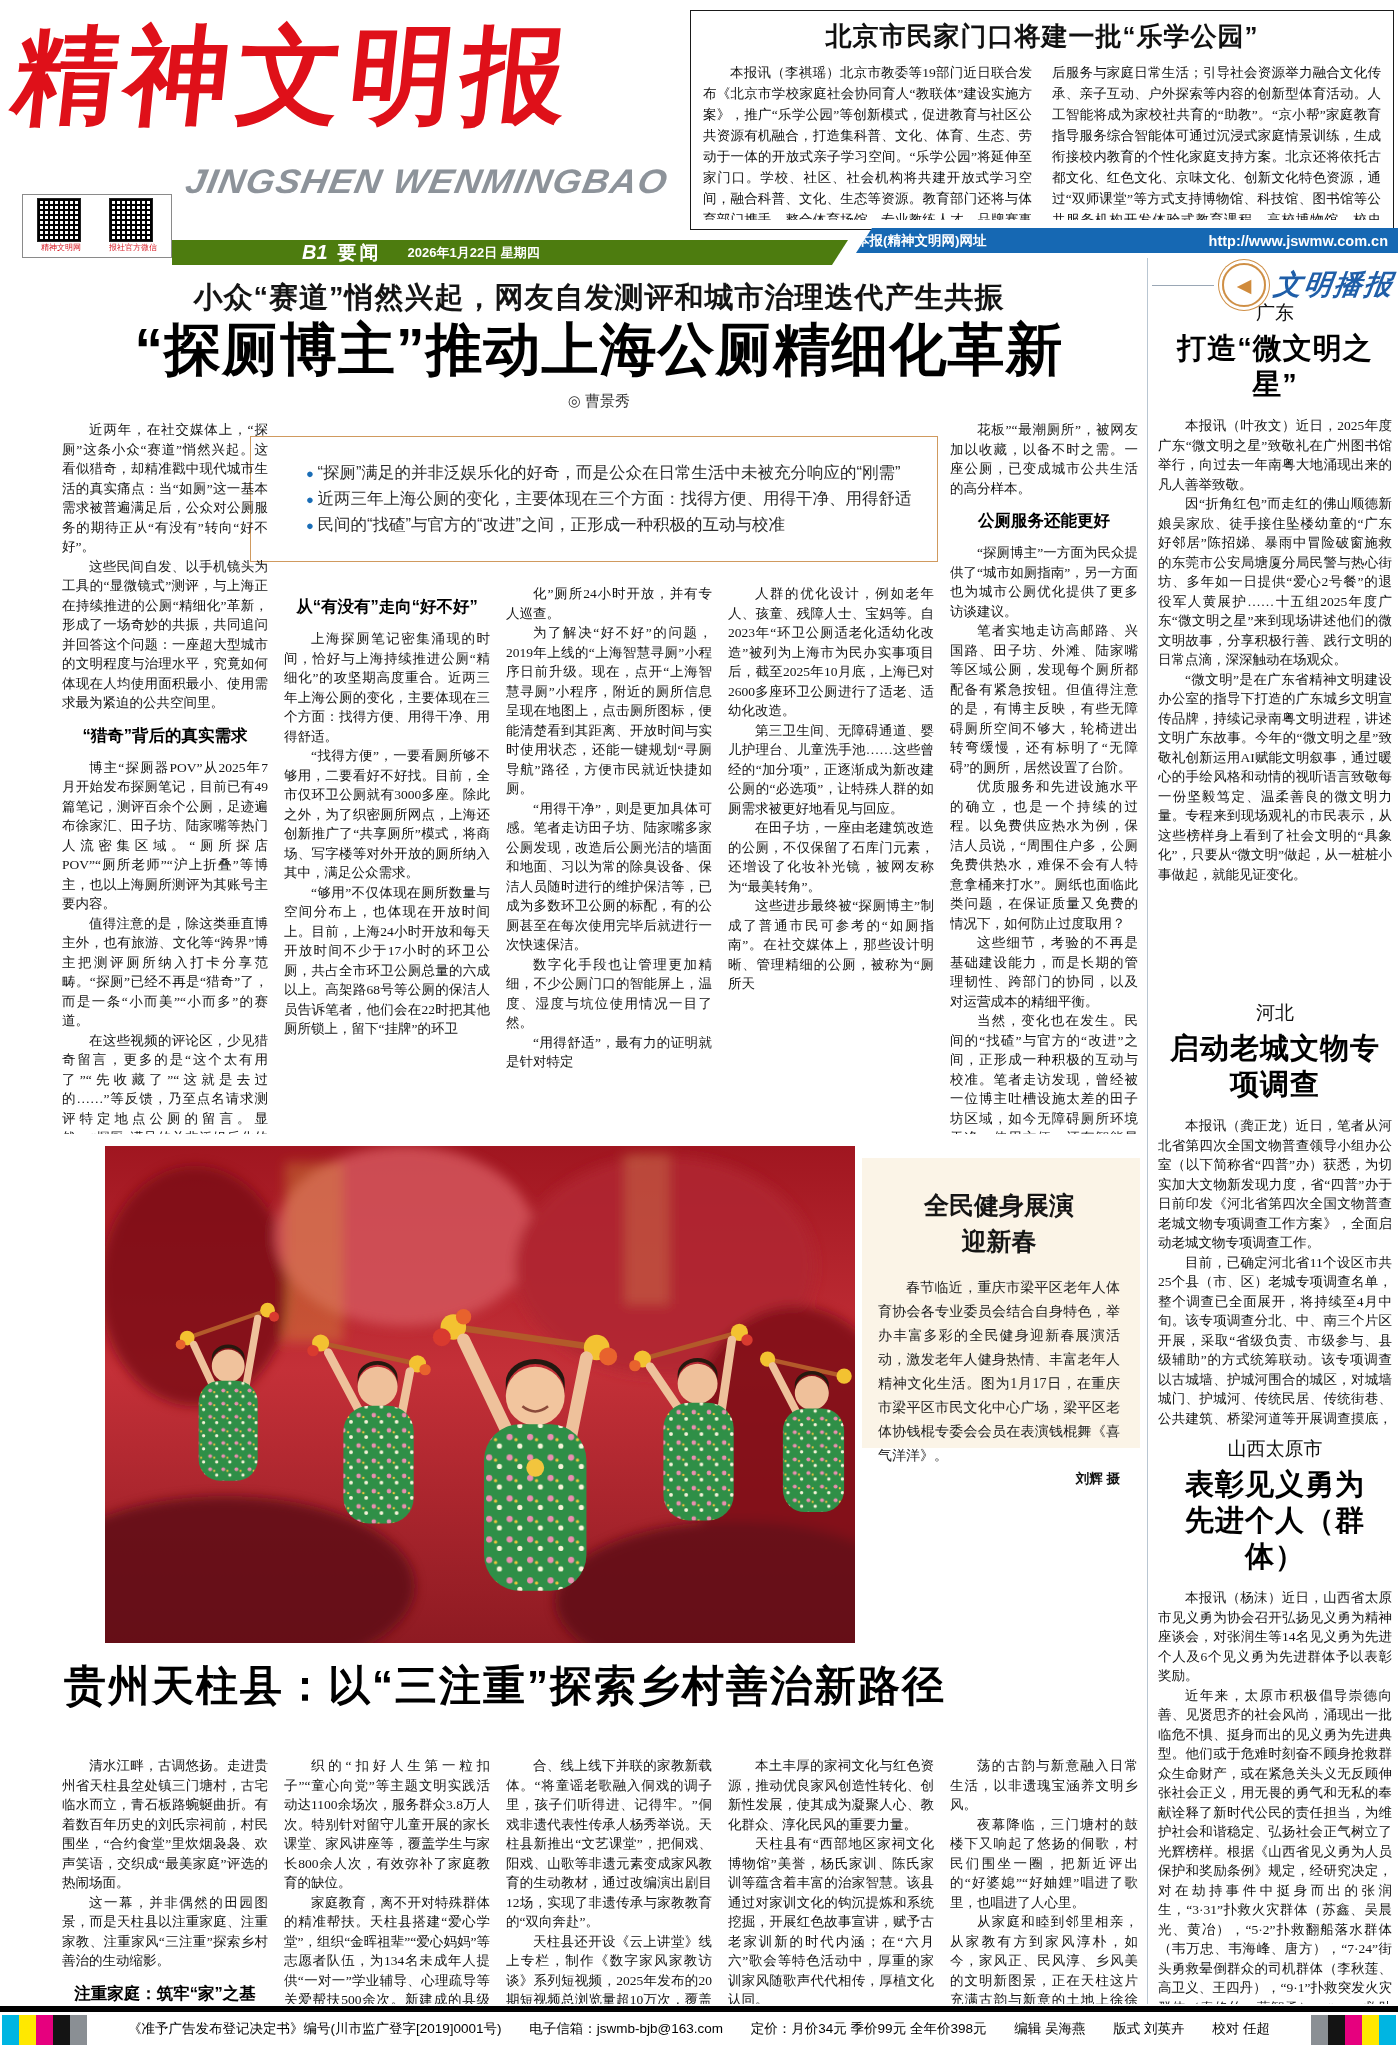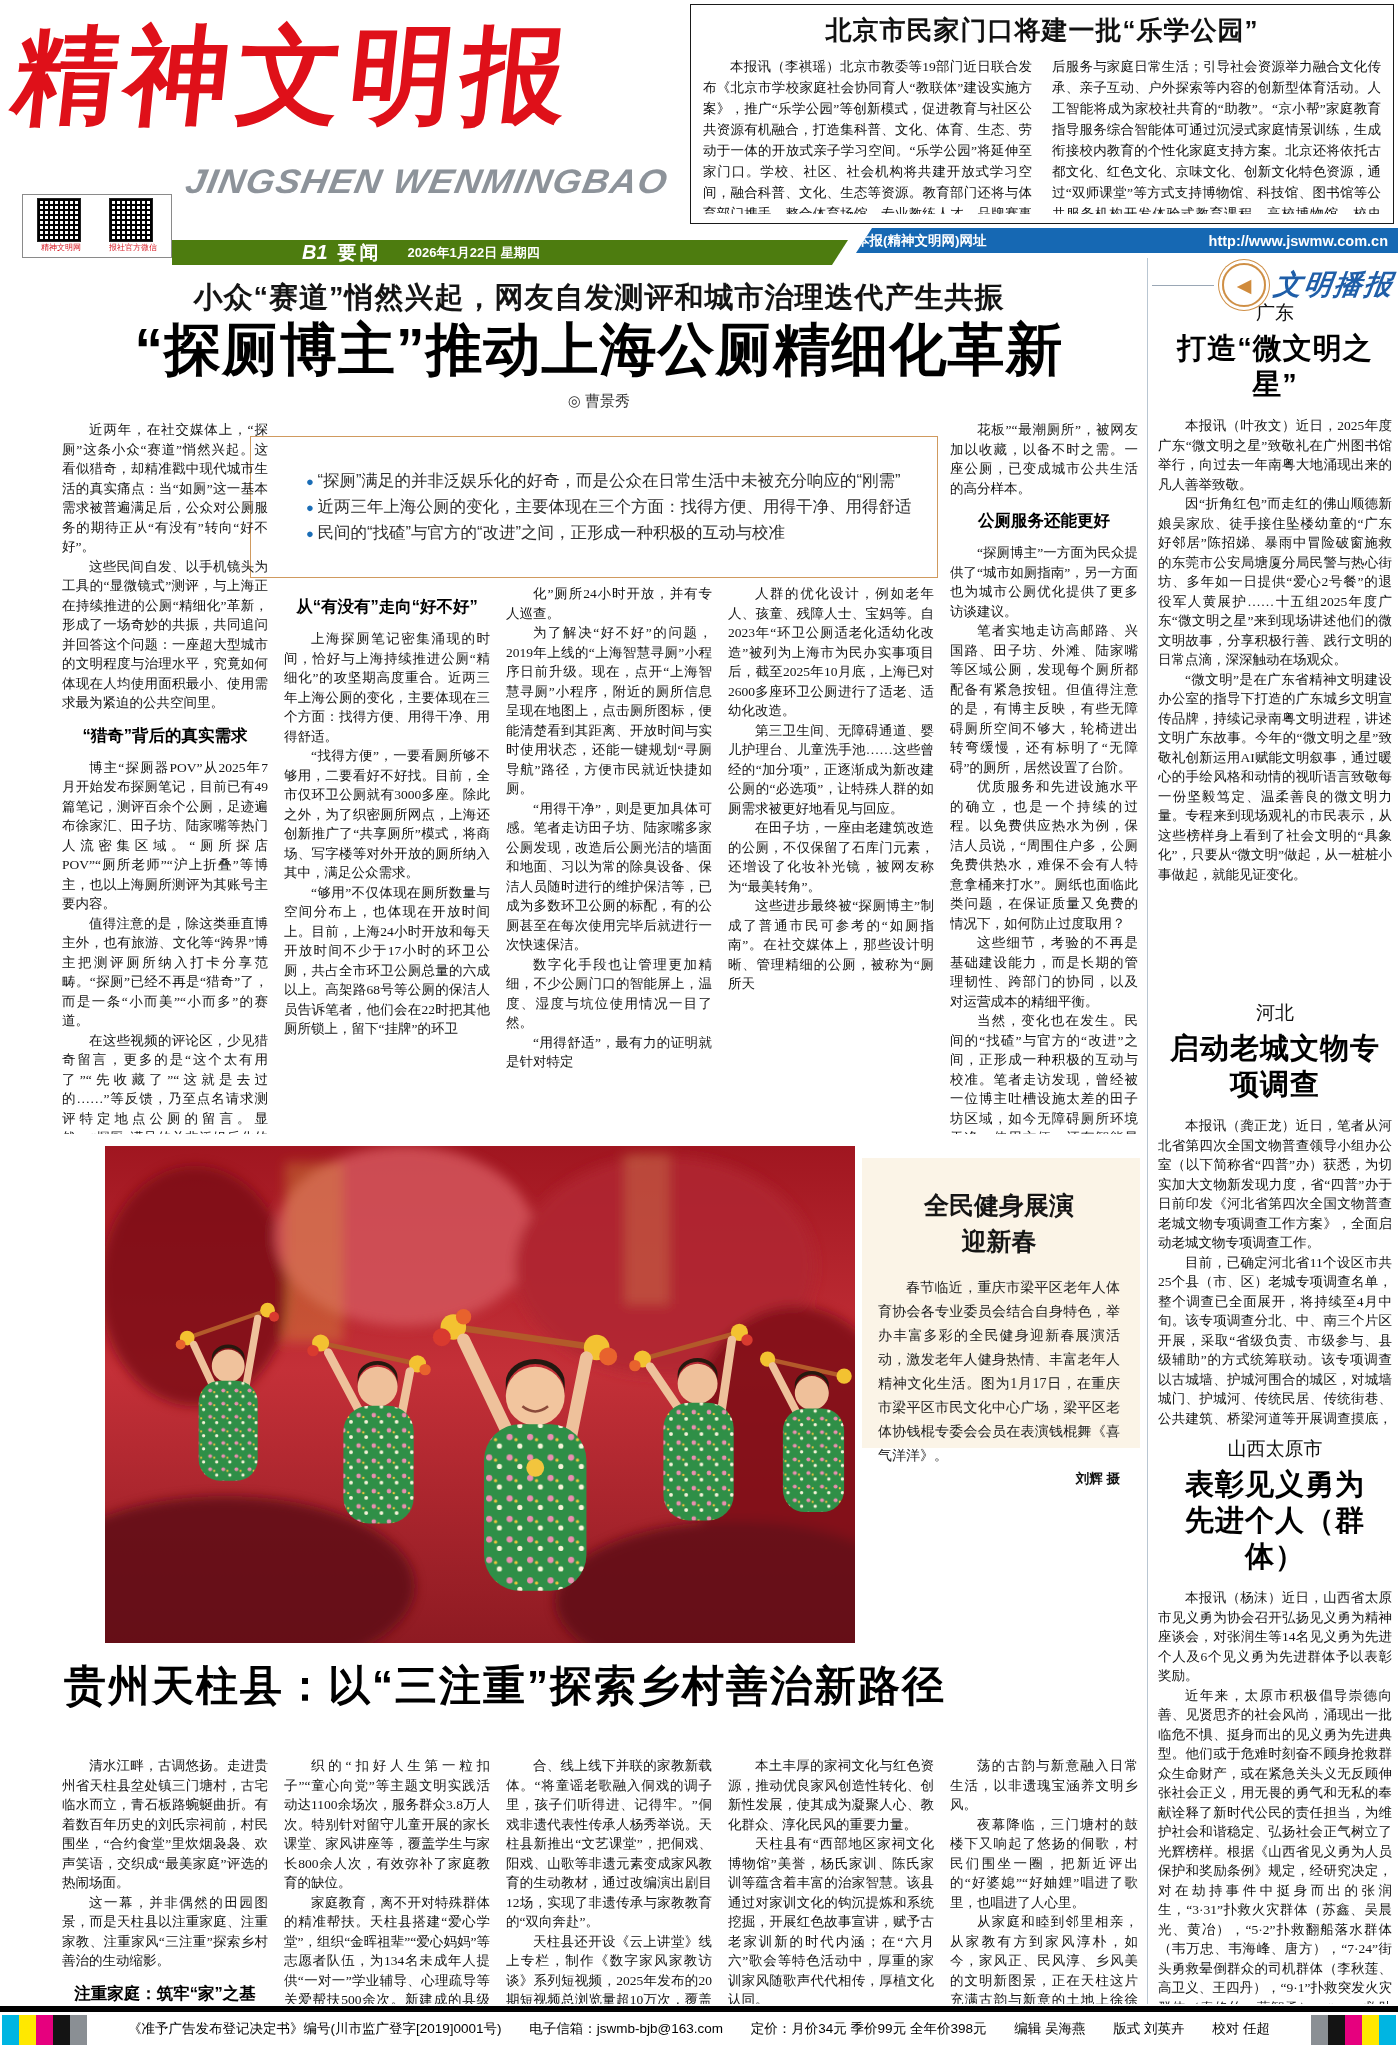--- a/index.html
+++ b/index.html
@@ -14,21 +14,21 @@
   .mast-sub{left:186px;top:162px;font-size:34px;font-weight:900;font-style:italic;color:#8d939a;
       letter-spacing:1px;transform:skewX(-10deg) scaleX(1.08);transform-origin:left;white-space:nowrap;}
   .qrbox{left:22px;top:194px;width:150px;height:64px;border:1px solid #8a8a8a;background:#fff;
       display:flex;justify-content:space-around;align-items:flex-start;padding-top:3px;box-sizing:border-box;}
   .qr{width:42px;height:42px;border:1px solid #222;
       background-image:repeating-linear-gradient(0deg,#000 0 2px,transparent 2px 5px),
                        repeating-linear-gradient(90deg,#000 0 2px,#fff 2px 5px);}
   .qrlab{font-size:8px;color:#d6141e;text-align:right;margin-top:1px;line-height:10px;}
 
   
-  .newsbox{left:690px;top:4px;width:704px;height:220px;border:1px solid #1a1a1a;box-sizing:border-box;
+  .newsbox{left:690px;top:10px;width:704px;height:220px;border:1px solid #1a1a1a;box-sizing:border-box;
       padding:6px 12px 0 12px;background:#fff;}
   .newsbox h2{margin:2px 0 8px 0;text-align:center;font-size:26px;letter-spacing:1px;font-weight:900;}
   .nb-cols{display:flex;gap:20px;}
   .nb-col{flex:1;font-family:"Liberation Serif","DejaVu Serif",serif;font-size:13.5px;line-height:21px;
       text-align:justify;overflow:hidden;height:158px;}
   .nb-col p{margin:0;text-indent:2em;}
 
   
   .bar-red{left:172px;top:240px;width:676px;height:25px;background:#4d7c0f;
       clip-path:polygon(0 0,100% 0,calc(100% - 16px) 100%,0 100%);
@@ -42,21 +42,21 @@
   .bar-url-label{font-size:13.5px;font-weight:700;}
   .bar-url{font-size:14.5px;font-weight:800;margin-left:14px;}
 
   
   .kicker{left:60px;top:278px;width:1078px;text-align:center;font-size:29px;font-weight:600;
       letter-spacing:1px;color:#141414;}
   .headline{left:40px;top:312px;width:1118px;text-align:center;font-size:57px;font-weight:900;
       letter-spacing:1px;color:#000;white-space:nowrap;}
   .byline{left:60px;top:392px;width:1078px;text-align:center;font-size:15px;color:#333;}
 
-  .sumbox{left:250px;top:436px;width:688px;height:142px;border:1px solid #d09a5e;box-sizing:border-box;
+  .sumbox{left:250px;top:436px;width:688px;height:126px;border:1px solid #d09a5e;box-sizing:border-box;
       padding:8px 22px;display:flex;flex-direction:column;justify-content:center;overflow:hidden;background:#fff;}
   .sumbox .b{font-size:16.5px;line-height:24px;color:#2e2e2e;text-align:justify;text-indent:2em;}
   .sumbox .dot{color:#1a6db6;font-size:13px;}
 
   .ncol{position:absolute;overflow:hidden;text-align:justify;color:#141414;
       font-family:"Liberation Serif","DejaVu Serif",serif;font-size:13.5px;line-height:19.5px;}
   .ncol p{margin:0;text-indent:2em;}
   .ncol h4{font-family:"Liberation Sans","DejaVu Sans",sans-serif;font-size:16.5px;line-height:21px;
       text-align:center;margin:12px 0;font-weight:700;text-indent:0;color:#000;}
 

